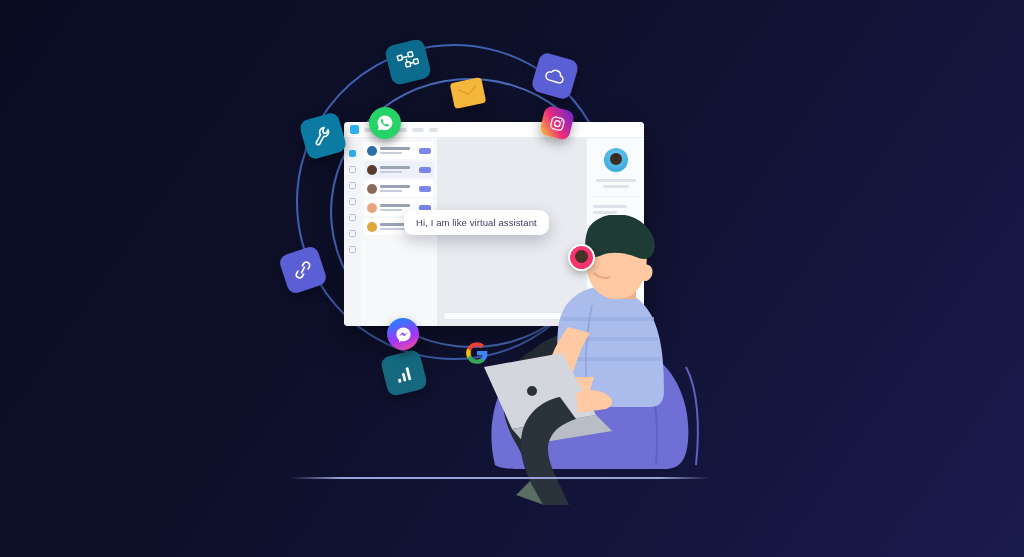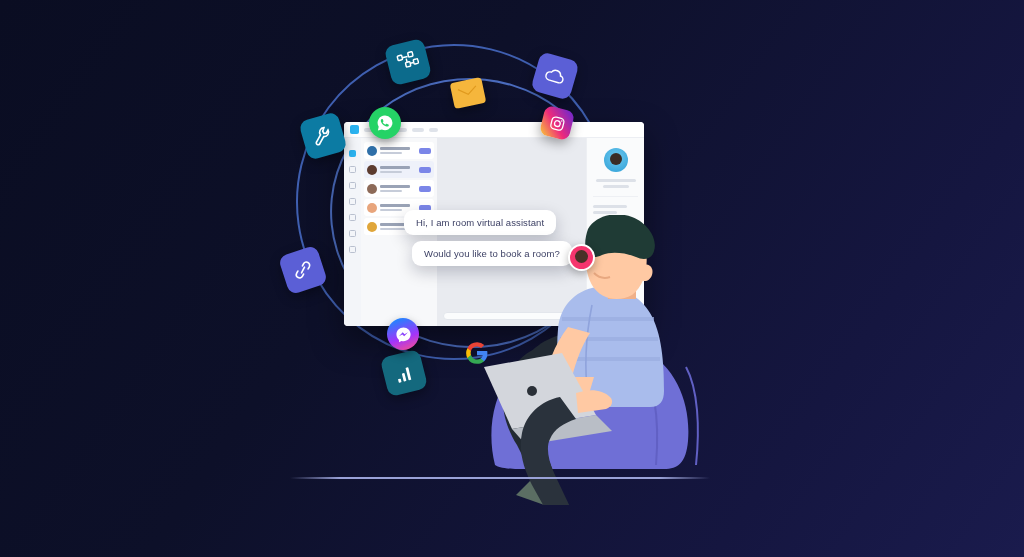--- a/index.html
+++ b/index.html
@@ -325,17 +325,16 @@
     <path d="M148 14c8-14 28-18 44-12 16 6 26 22 22 34-2 8-10 10-18 6-10-4-24-6-34-2-8 4-14 2-16-4-2-8 0-16 2-22z" fill="#1f3b35"></path>
     <path d="M204 50c6-2 10 4 8 10-2 6-8 8-12 4z" fill="#ffc9a3"></path>
     <path d="M154 58c4 4 10 6 16 4" stroke="#e8a880" stroke-width="2" fill="none"></path>
 
     <path d="M120 182c-20 4-34 18-38 36-4 18 2 36 10 52l20 36 20-10-18-38c-6-14-8-26-4-34 4-10 14-16 26-20z" fill="#2a323c"></path>
     <path d="M104 298l28 14-8 16-36-16z" fill="#5b6e63"></path>
   </svg>
 
   <div id="ground-line"></div>
 
-  <div class="bubble" id="bubble-1">Hi, I am room virtual assistant</div>
-  <div class="bubble" id="bubble-2">Would you like to book a room?</div>
+  <div class="bubble" id="bubble-1">Hi, I am like virtual assistant</div>
   <div id="bubble-avatar"></div>
 
 </div>
 
 </body></html>

